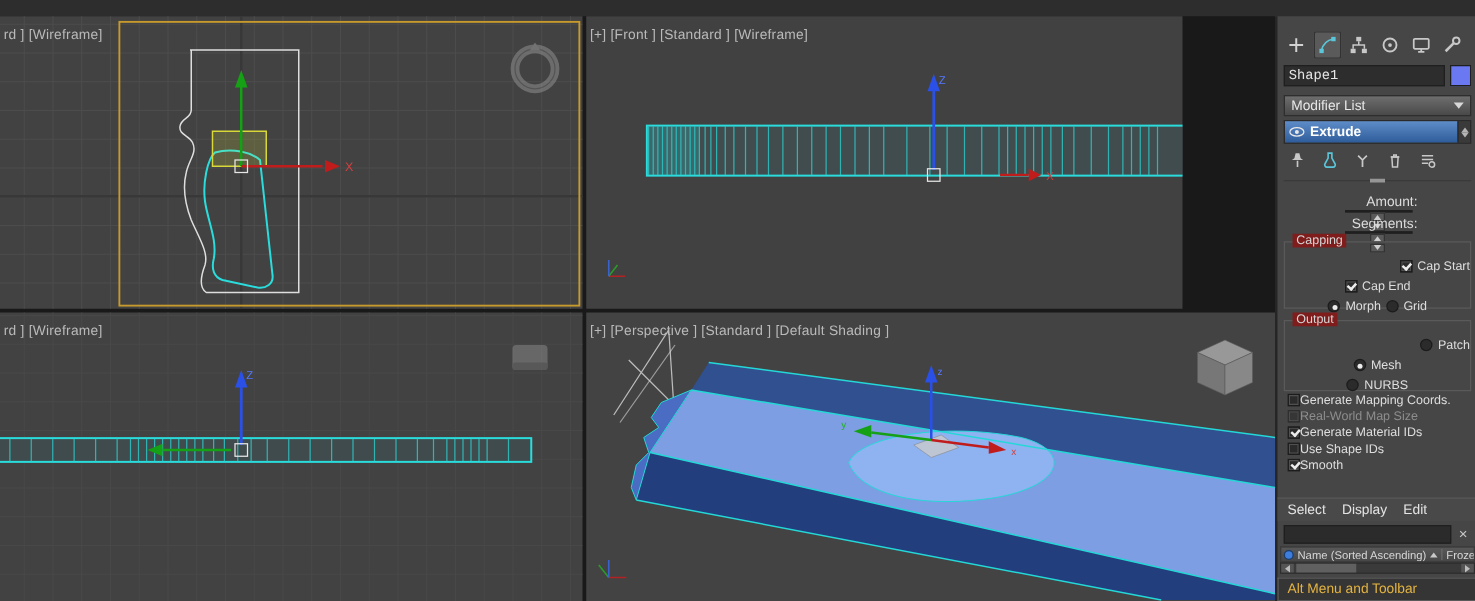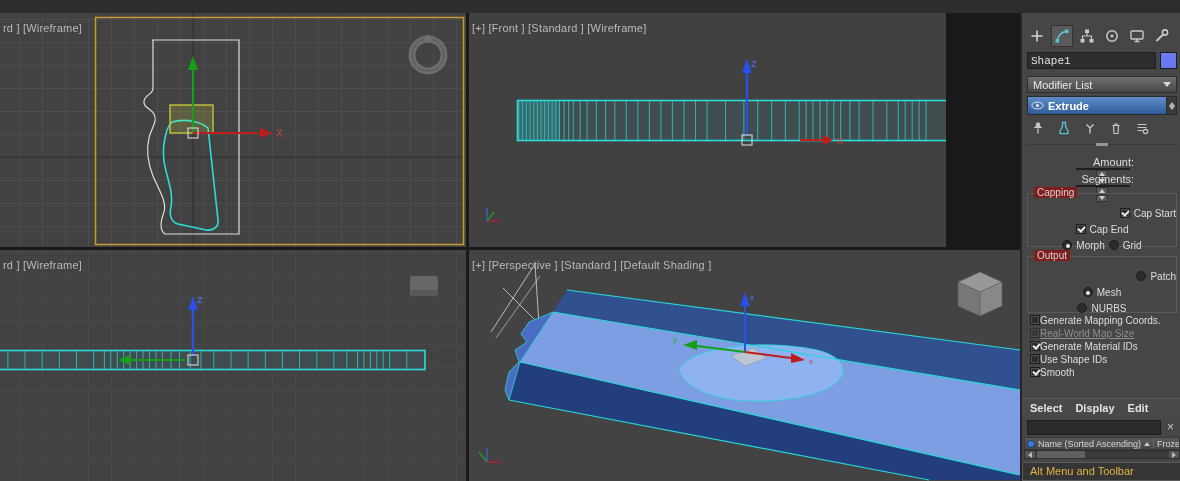--- a/index.html
+++ b/index.html
@@ -68,24 +68,24 @@
   .grow.two { }
   .opt { display:flex; align-items:center; gap:4px; }
 
   .cb { width:10px; height:10px; background:#2b2b2b; border:1px solid #1c1c1c; box-shadow:inset 0 0 0 1px #505050; position:relative; flex:none; }
   .cb.checked::after { content:""; position:absolute; left:1.5px; top:1px; width:5px; height:3px; border-left:2px solid #ececec; border-bottom:2px solid #ececec; transform:rotate(-48deg); }
   .radio { width:10px; height:10px; border-radius:50%; background:#2b2b2b; border:1px solid #1c1c1c; position:relative; flex:none; }
   .radio.on::after { content:""; position:absolute; left:2.5px; top:2.5px; width:4px; height:4px; border-radius:50%; background:#ececec; }
 
   .checklist { position:absolute; left:8px; top:302px; width:148px; }
   .crow { display:flex; align-items:flex-start; gap:0; height:13px; font-size:10px; color:#dedede; white-space:nowrap; overflow:hidden; }
-  .crow.disabled { color:#8d8d8d;text-decoration:underline; }
+  .crow.disabled { color:#8d8d8d; }
   .crow.disabled .cb { opacity:.55; }
 
-  .exp-menus-wrap { position:absolute; left:0; top:385px; width:158px; height:19px; border-top:1px solid #585858; background:#494949; display:flex; align-items:center; gap:13px; padding-left:8px; font-size:11px; color:#e4e4e4;font-weight:bold; }
+  .exp-menus-wrap { position:absolute; left:0; top:385px; width:158px; height:19px; border-top:1px solid #585858; background:#494949; display:flex; align-items:center; gap:13px; padding-left:8px; font-size:11px; color:#e4e4e4; }
   .exp-search { position:absolute; left:5px; top:406px; width:150px; height:16px; display:flex; align-items:center; gap:3px; }
   .exp-input { flex:1; min-width:0; height:15px; background:#2b2b2b; border:1px solid #1f1f1f; color:#ddd; font-size:10px; font-family:inherit; }
   .exp-close { width:13px; text-align:center; color:#c8c8c8; font-size:12px; line-height:13px; }
   .exp-header { position:absolute; left:2px; top:424px; width:156px; height:13px; background:linear-gradient(#585858,#474747); border:1px solid #3a3a3a; display:flex; align-items:center; gap:3px; padding:0 2px; font-size:9px; color:#d8d8d8; overflow:hidden; white-space:nowrap; }
   .blue-dot { width:8px; height:8px; border-radius:50%; background:#3e7ddc; border:1px solid #173c6e; flex:none; }
   .sort-up { width:0; height:0; border-left:3px solid transparent; border-right:3px solid transparent; border-bottom:4px solid #c8c8c8; flex:none; }
   .col-div { width:1px; height:9px; background:#6a6a6a; flex:none; }
   .exp-scroll { position:absolute; left:2px; top:437px; width:156px; height:9px; background:#3a3a3a; border:1px solid #2d2d2d; display:flex; align-items:center; }
   .hs-btn { width:10px; height:7px; background:#555; display:flex; align-items:center; justify-content:center; }
   .hs-left { width:0; height:0; border:3px solid transparent; border-right:4px solid #bdbdbd; margin-left:-3px; }

